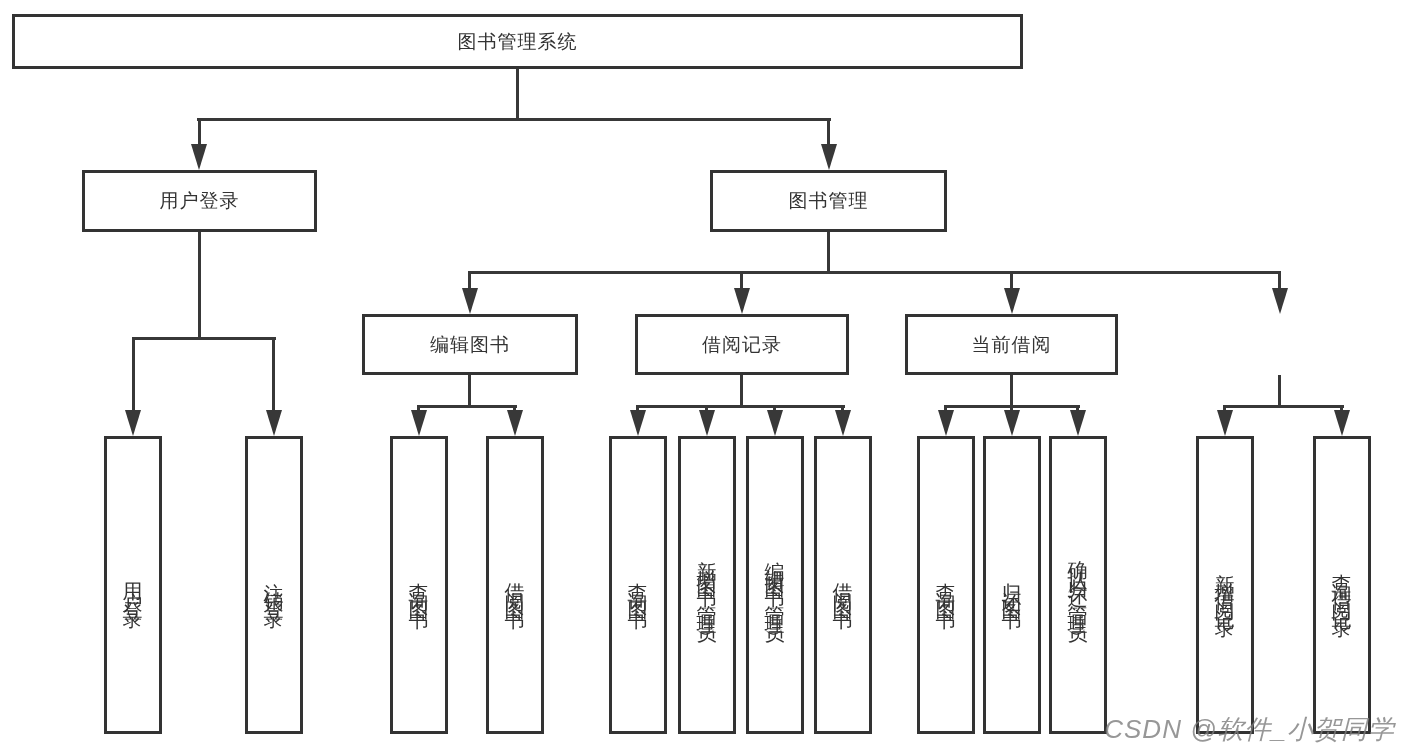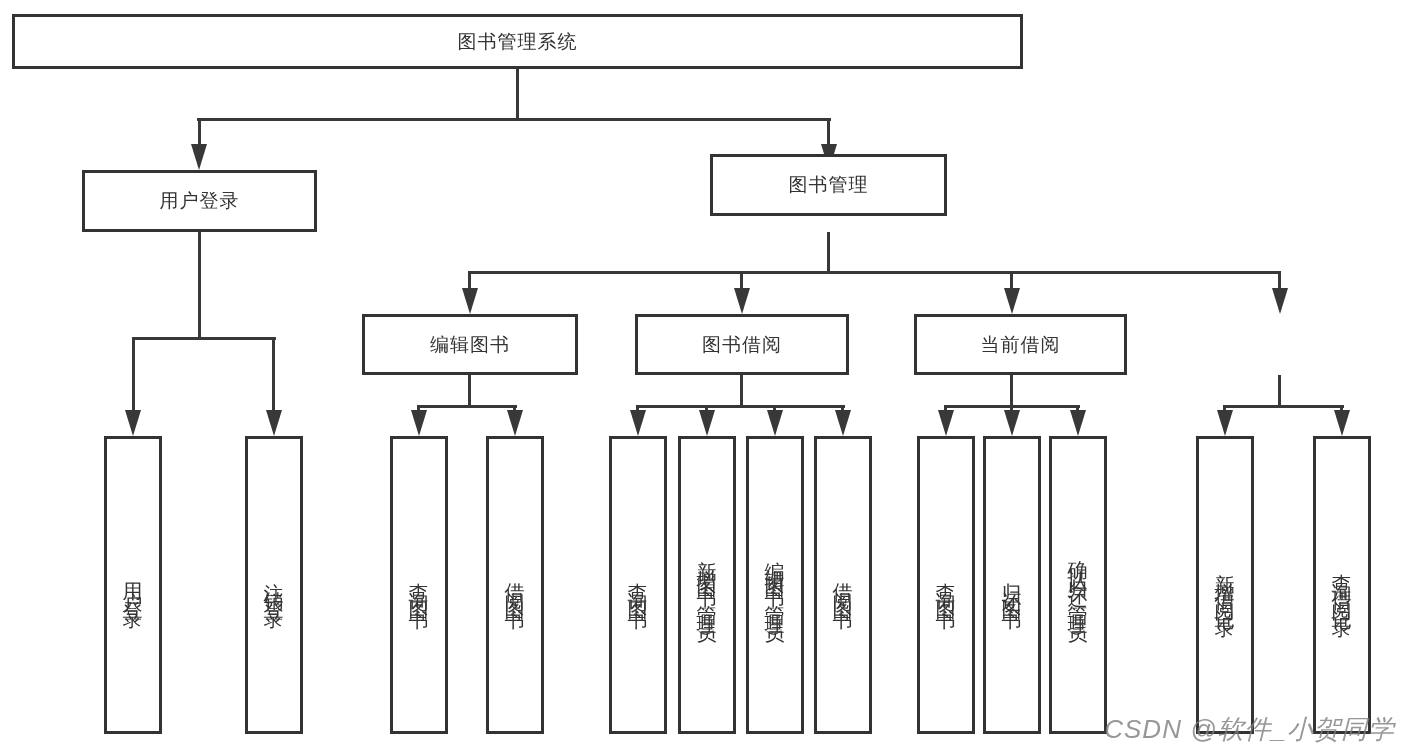--- a/index.html
+++ b/index.html
@@ -55,43 +55,43 @@
   <div class="box h-label" style="left:12px;top:14px;width:1011px;height:55px;">图书管理系统</div>
 
   <div class="vline" style="left:516px;top:69px;height:49px;"></div>
   <div class="hline" style="left:197px;top:118px;width:634px;"></div>
   <div class="vline" style="left:198px;top:118px;height:28px;"></div>
   <div class="arrow" style="left:191px;top:144px;"></div>
   <div class="vline" style="left:827px;top:118px;height:28px;"></div>
   <div class="arrow" style="left:821px;top:144px;"></div>
 
   <div class="box h-label" style="left:82px;top:170px;width:235px;height:62px;">用户登录</div>
-  <div class="box h-label" style="left:710px;top:154px;width:237px;height:62px;">图书管理</div>
+  <div class="box h-label" style="left:710px;top:170px;width:237px;height:62px;">图书管理</div>
 
   <div class="vline" style="left:198px;top:232px;height:105px;"></div>
   <div class="hline" style="left:132px;top:337px;width:144px;"></div>
   <div class="vline" style="left:132px;top:337px;height:75px;"></div>
   <div class="arrow" style="left:125px;top:410px;"></div>
   <div class="vline" style="left:272px;top:337px;height:75px;"></div>
   <div class="arrow" style="left:266px;top:410px;"></div>
 
   <div class="vline" style="left:827px;top:232px;height:39px;"></div>
   <div class="hline" style="left:468px;top:271px;width:813px;"></div>
   <div class="vline" style="left:468px;top:271px;height:19px;"></div>
   <div class="arrow" style="left:462px;top:288px;"></div>
   <div class="vline" style="left:740px;top:271px;height:19px;"></div>
   <div class="arrow" style="left:734px;top:288px;"></div>
   <div class="vline" style="left:1010px;top:271px;height:19px;"></div>
   <div class="arrow" style="left:1004px;top:288px;"></div>
   <div class="vline" style="left:1278px;top:271px;height:19px;"></div>
   <div class="arrow" style="left:1272px;top:288px;"></div>
 
   <div class="box h-label" style="left:362px;top:314px;width:216px;height:61px;">编辑图书</div>
-  <div class="box h-label" style="left:635px;top:314px;width:214px;height:61px;">图书借阅</div>
-  <div class="box h-label" style="left:905px;top:314px;width:213px;height:61px;margin-left:9px;">当前借阅</div>
+  <div class="box h-label" style="left:635px;top:314px;width:214px;height:61px;">借阅记录</div>
+  <div class="box h-label" style="left:905px;top:314px;width:213px;height:61px;">当前借阅</div>
 
   <div class="vline" style="left:468px;top:375px;height:30px;"></div>
   <div class="hline" style="left:417px;top:405px;width:100px;"></div>
   <div class="vline" style="left:417px;top:405px;height:8px;"></div>
   <div class="arrow" style="left:411px;top:410px;"></div>
   <div class="vline" style="left:513px;top:405px;height:8px;"></div>
   <div class="arrow" style="left:507px;top:410px;"></div>
 
   <div class="vline" style="left:740px;top:375px;height:30px;"></div>
   <div class="hline" style="left:636px;top:405px;width:209px;"></div>

